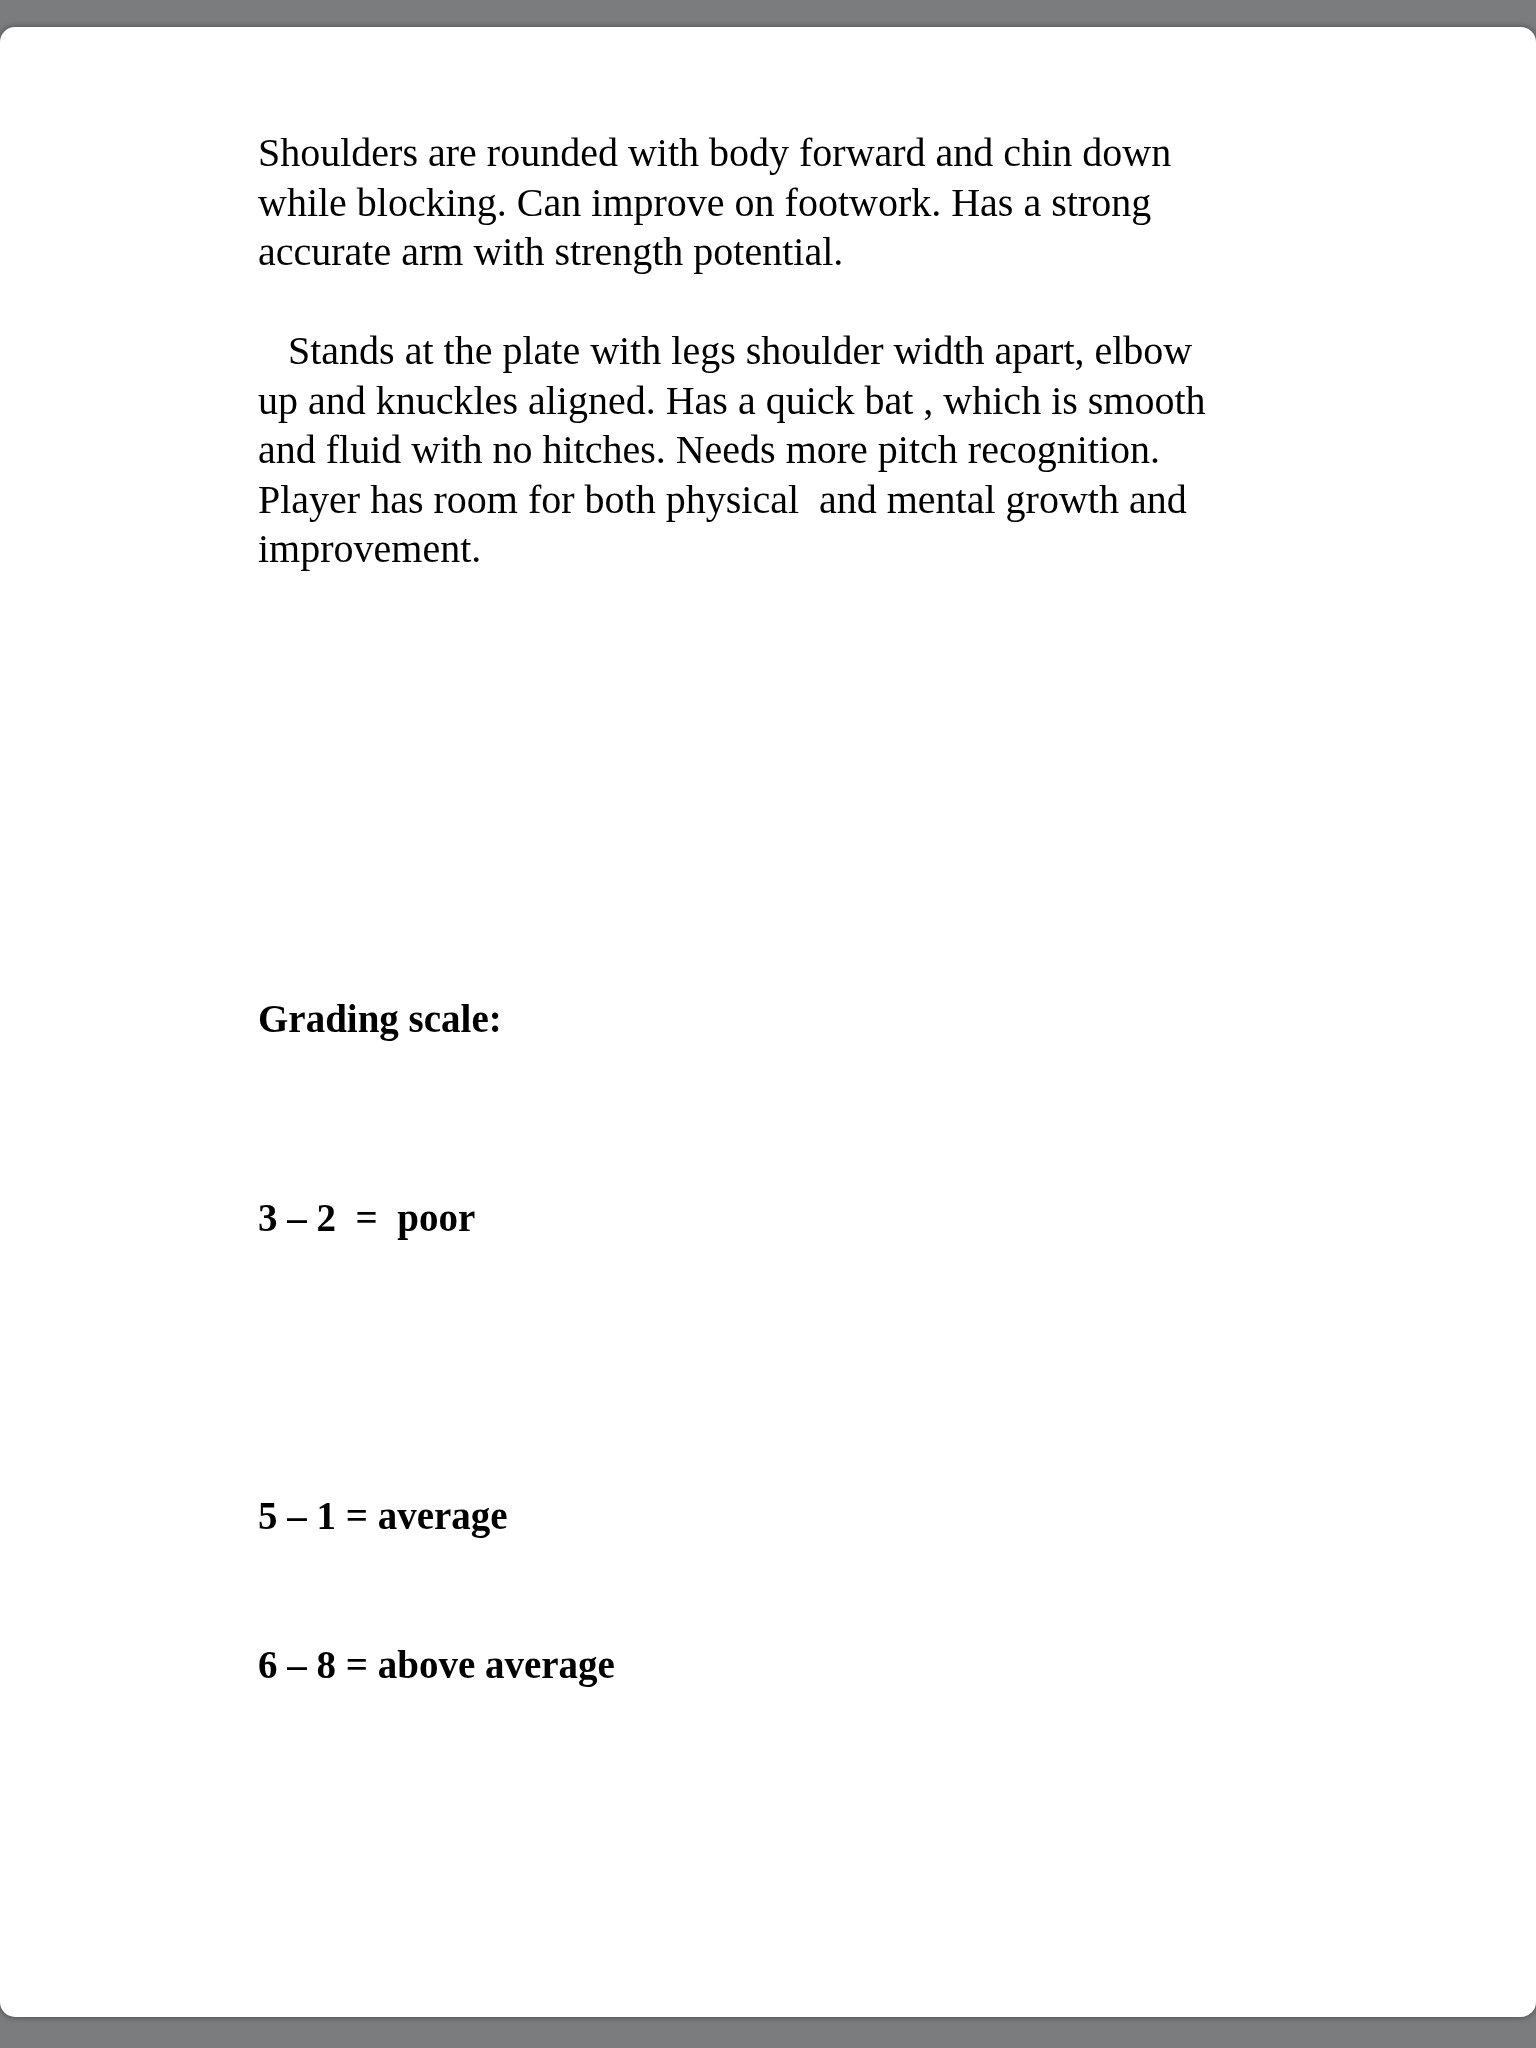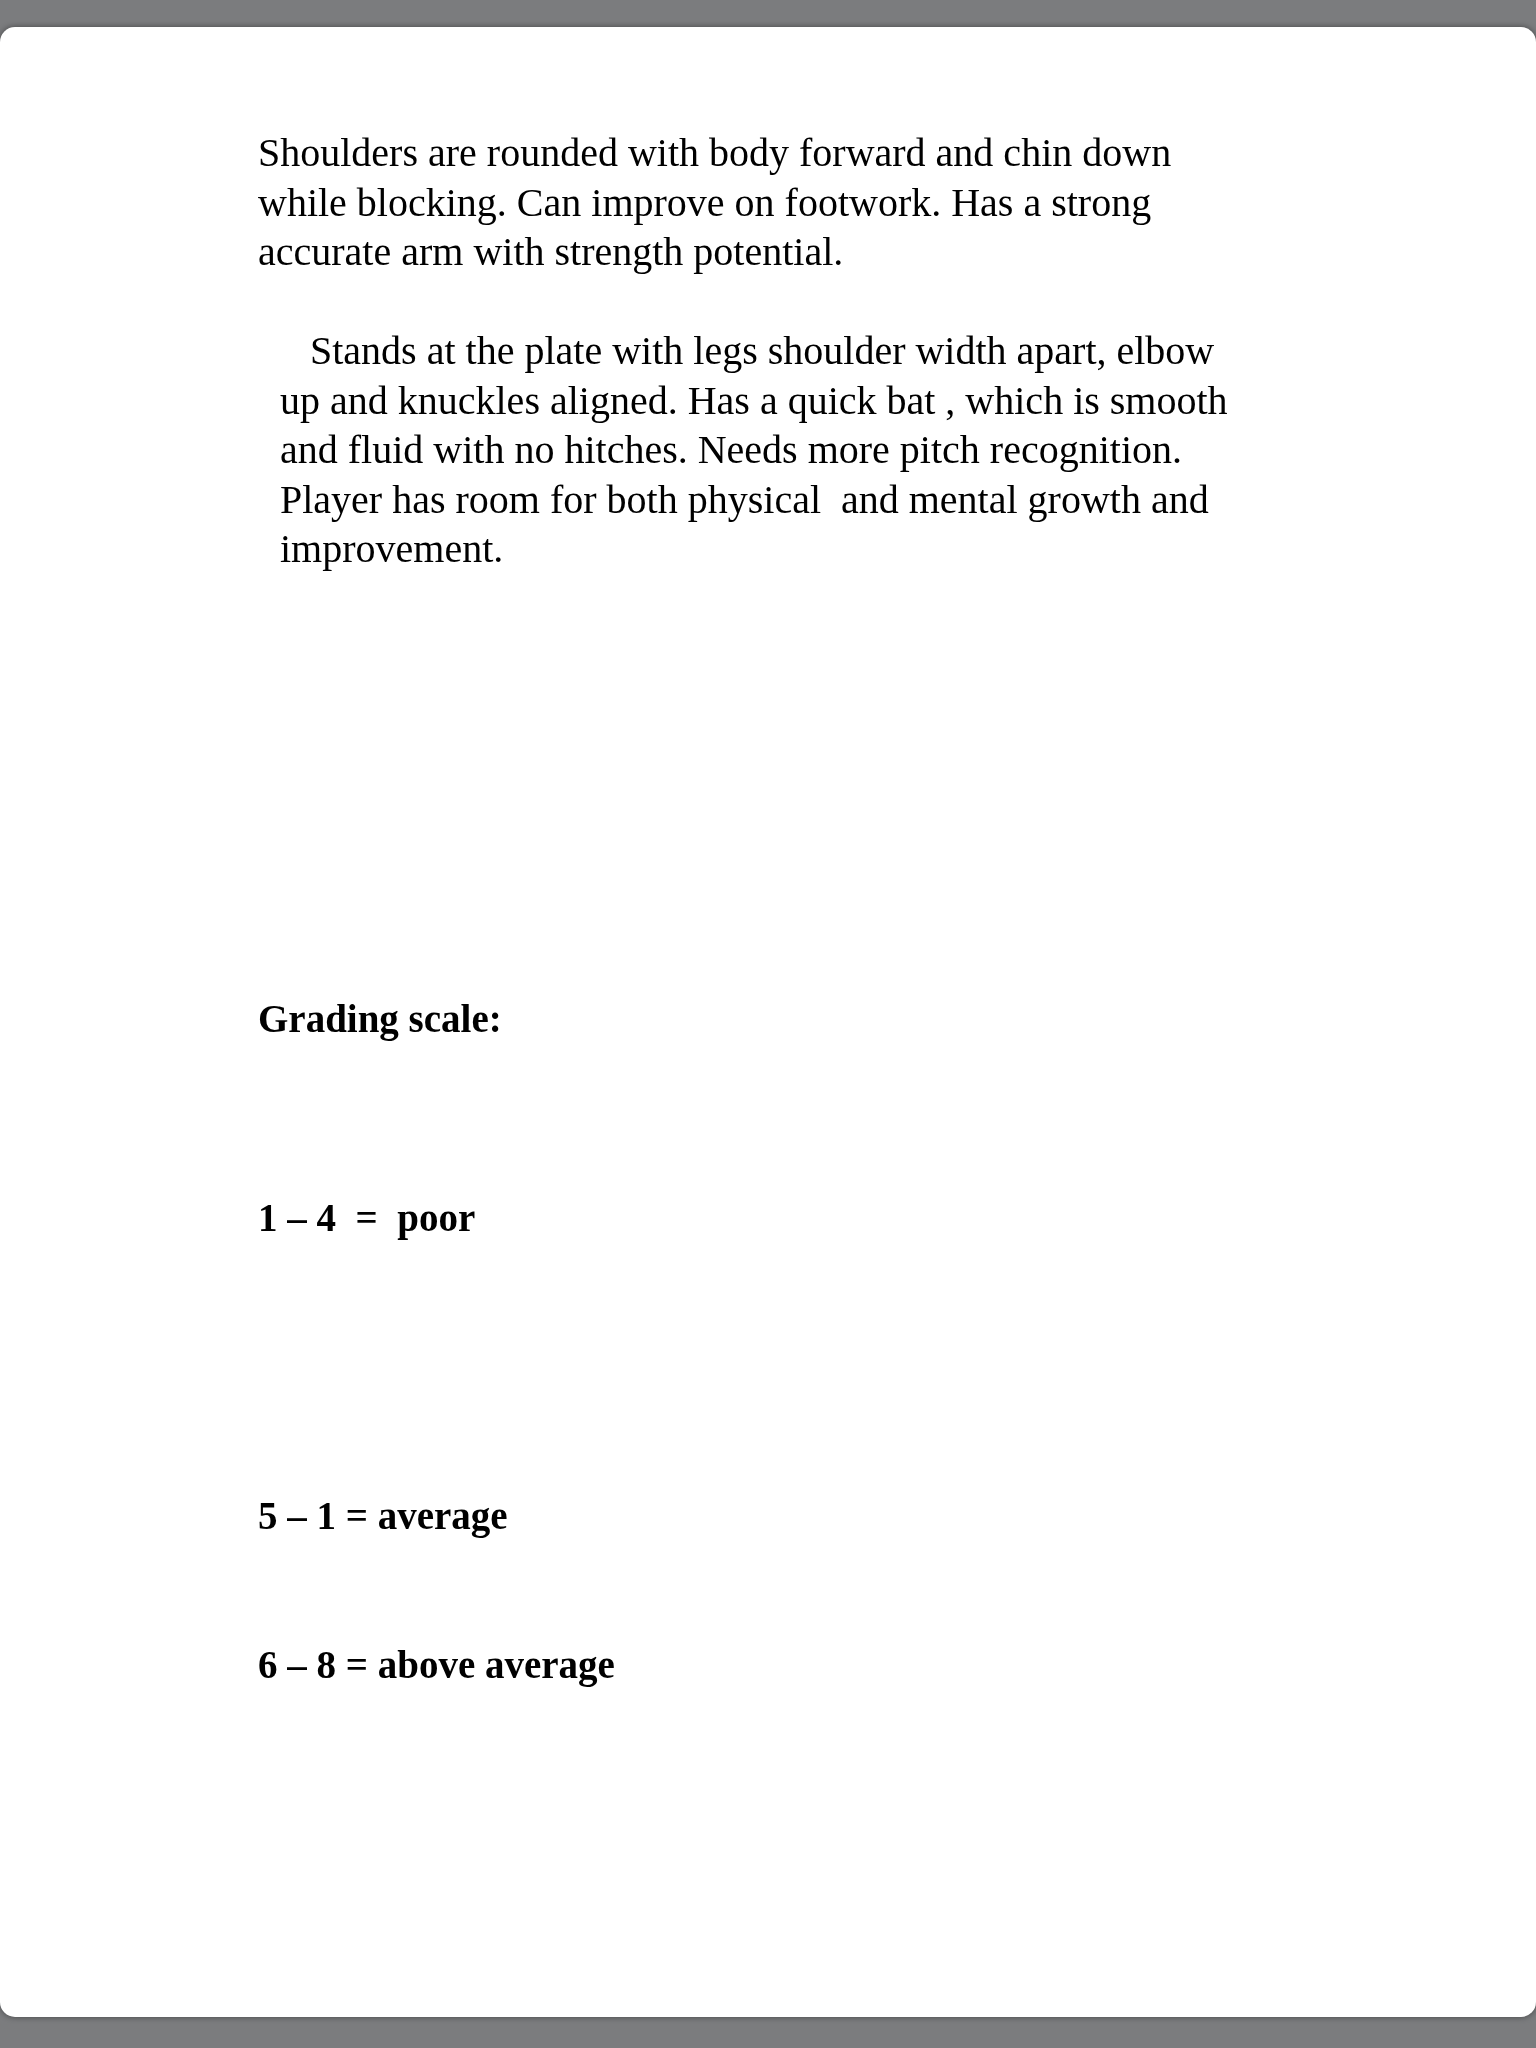--- a/index.html
+++ b/index.html
@@ -14,21 +14,21 @@
       background: #ffffff;
       box-shadow: 0 0 6px rgba(0,0,0,0.45);
       border-radius: 15px;
     }
     .para {
       position: absolute; left: 258px; width: 1040px;
       font-size: 40px; line-height: 49.6px;
       white-space: pre-wrap; margin: 0;
     }
     .p1 { top: 101px; }
-    .p2 { top: 299px; margin-left: 22px; }
+    .p2 { top: 299px; }
     .heading {
       position: absolute; left: 258px; top: 969px;
       font-size: 39px; font-weight: bold; margin: 0; line-height: 1.2;
     }
     .grade {
       position: absolute; left: 258px;
       font-size: 39px; font-weight: bold; line-height: 1.2;
       white-space: pre;
     }
     .g1 { top: 1168px; }
@@ -44,16 +44,16 @@
 while blocking. Can improve on footwork. Has a strong
 accurate arm with strength potential.</p>
   <p class="para p2">   Stands at the plate with legs shoulder width apart, elbow
 up and knuckles aligned. Has a quick bat , which is smooth
 and fluid with no hitches. Needs more pitch recognition.
 Player has room for both physical  and mental growth and
 improvement.</p>
 
   <h2 class="heading">Grading scale:</h2>
 
-  <div class="grade g1">1 – 4  =  poor</div>
+  <div class="grade g1">3 – 2  =  poor</div>
   <div class="grade g3">5 – 1 = average</div>
   <div class="grade g4">6 – 8 = above average</div>
 </div>
 
 </body></html>

